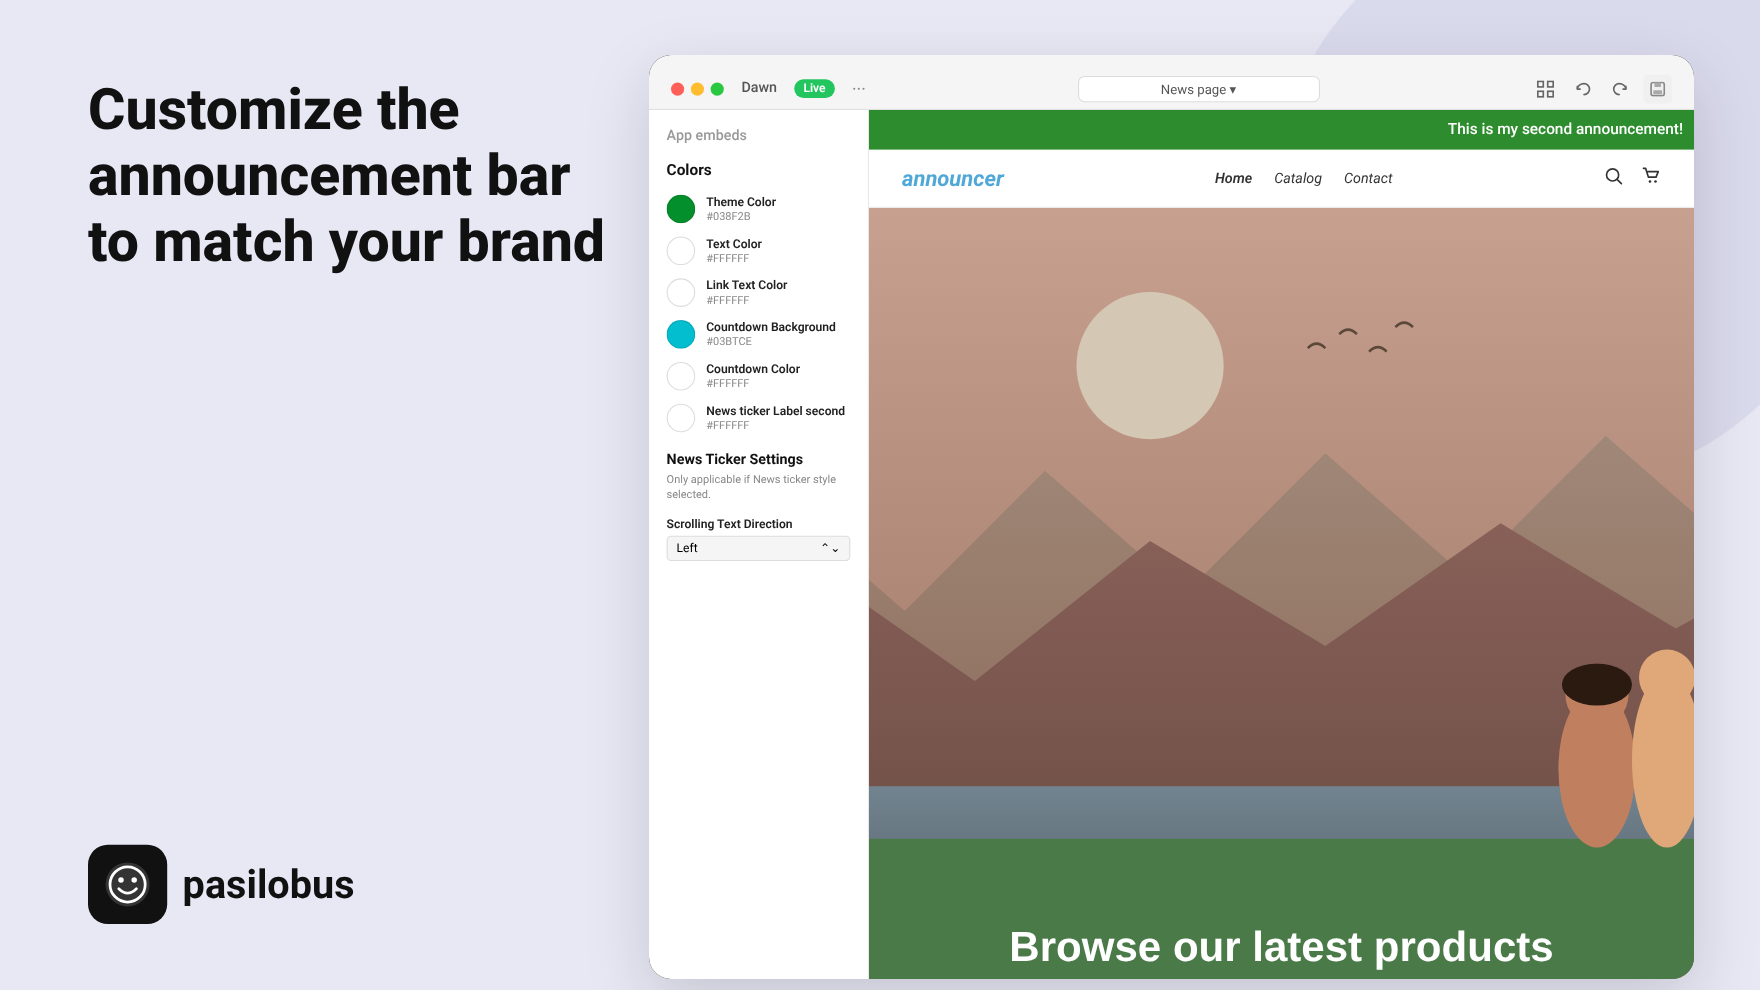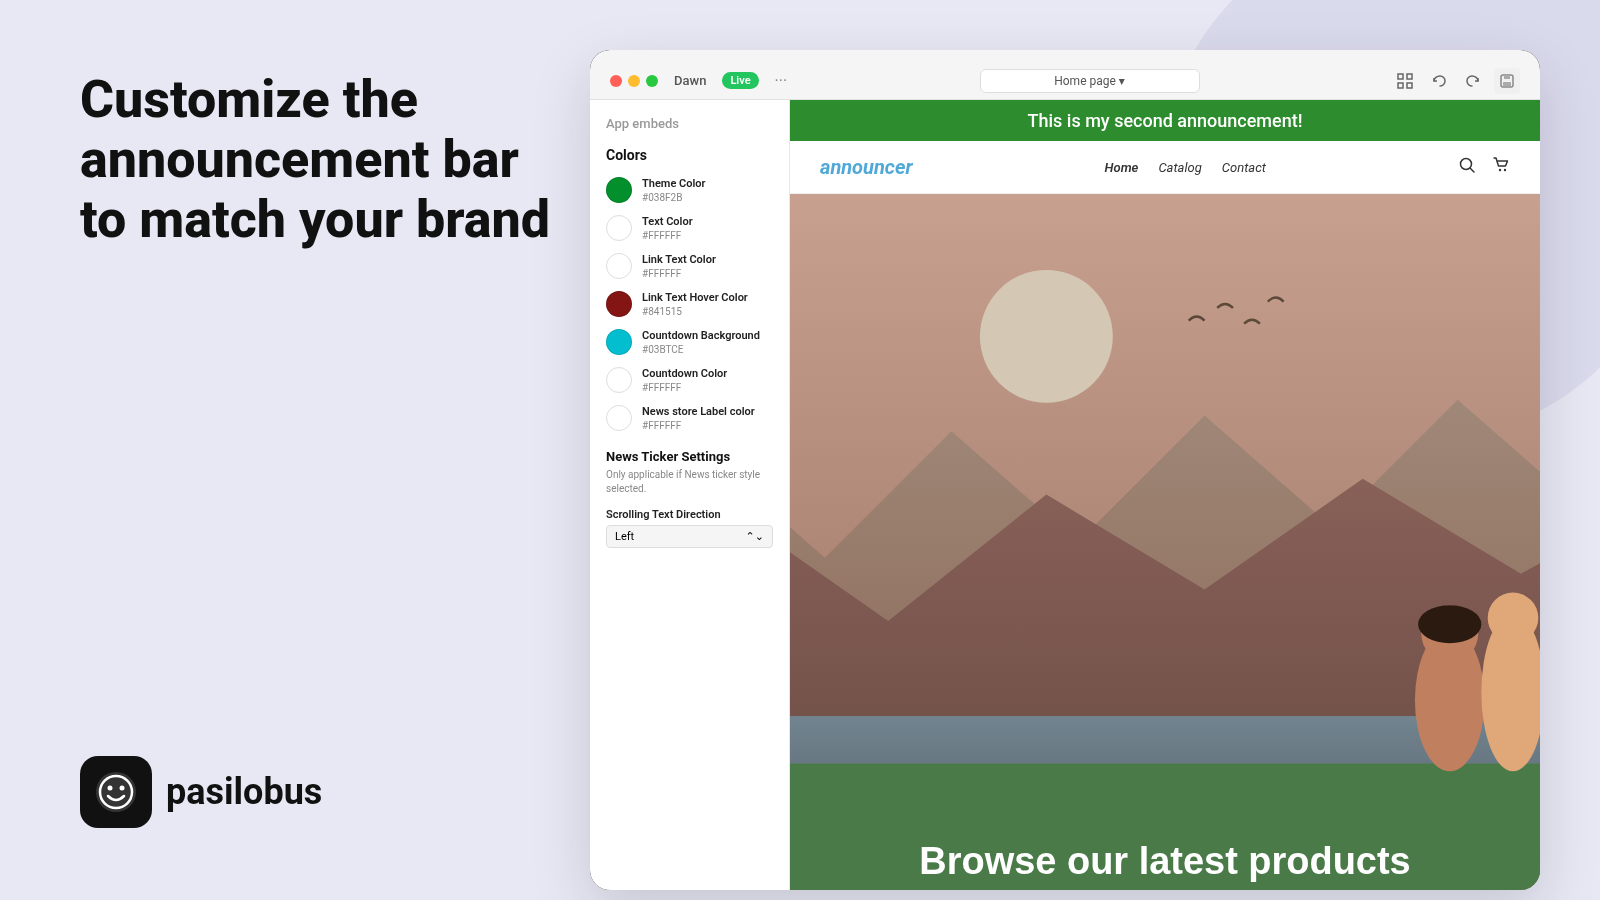--- a/index.html
+++ b/index.html
@@ -27,21 +27,21 @@
     }
 
     
     .page-content {
       position: relative;
       z-index: 1;
       display: flex;
       align-items: flex-start;
       width: 100%;
       height: 100%;
-      padding: 60px 60px 12px 80px;
+      padding: 60px 60px 0 80px;
       gap: 0;
     }
 
     
     .left-col {
       flex: 0 0 480px;
       display: flex;
       flex-direction: column;
       justify-content: space-between;
       height: 100%;
@@ -270,23 +270,23 @@
       flex: 1;
       background: #fff;
       overflow: hidden;
       display: flex;
       flex-direction: column;
     }
 
     .announcement-bar {
       background: #2d8c2d;
       color: #fff;
-      text-align: center;
+      text-align: right;
       padding: 10px;
-      font-size: 18px;
+      font-size: 14px;
       font-weight: 500;
     }
 
     .store-sub-bar {
       background: #fff;
       border-bottom: 1px solid #f0f0f0;
       text-align: center;
       padding: 6px;
       font-size: 12px;
       color: #555;
@@ -380,21 +380,21 @@
         <div class="browser-dots">
           <div class="dot dot-red"></div>
           <div class="dot dot-yellow"></div>
           <div class="dot dot-green"></div>
         </div>
         <span class="browser-theme-name">Dawn</span>
         <span class="live-badge">Live</span>
         <span class="browser-menu-dots">···</span>
 
         <div class="browser-address">
-          <span>Home page</span>
+          <span>News page</span>
           <span> ▾</span>
         </div>
 
         <div class="browser-nav-icons">
           <div class="nav-icon">
             <svg width="16" height="16" viewBox="0 0 16 16" fill="none">
               <rect x="1" y="1" width="5" height="5" stroke="#666" stroke-width="1.5" fill="none"></rect>
               <rect x="10" y="1" width="5" height="5" stroke="#666" stroke-width="1.5" fill="none"></rect>
               <rect x="1" y="10" width="5" height="5" stroke="#666" stroke-width="1.5" fill="none"></rect>
               <rect x="10" y="10" width="5" height="5" stroke="#666" stroke-width="1.5" fill="none"></rect>
@@ -446,27 +446,20 @@
           </div>
 
           <div class="color-row">
             <div class="color-swatch" style="background:#FFFFFF;border:1.5px solid #ddd;"></div>
             <div class="color-info">
               <span class="color-label">Link Text Color</span>
               <span class="color-hex">#FFFFFF</span>
             </div>
           </div>
 
-          <div class="color-row">
-            <div class="color-swatch" style="background:#841515;"></div>
-            <div class="color-info">
-              <span class="color-label">Link Text Hover Color</span>
-              <span class="color-hex">#841515</span>
-            </div>
-          </div>
 
           <div class="color-row">
             <div class="color-swatch" style="background:#03BECE;"></div>
             <div class="color-info">
               <span class="color-label">Countdown Background</span>
               <span class="color-hex">#03BTCE</span>
             </div>
           </div>
 
           <div class="color-row">
@@ -474,21 +467,21 @@
             <div class="color-info">
               <span class="color-label">Countdown Color</span>
               <span class="color-hex">#FFFFFF</span>
             </div>
           </div>
 
 
           <div class="color-row">
             <div class="color-swatch" style="background:#FFFFFF;border:1.5px solid #ddd;"></div>
             <div class="color-info">
-              <span class="color-label">News store Label color</span>
+              <span class="color-label">News ticker Label second</span>
               <span class="color-hex">#FFFFFF</span>
             </div>
           </div>
 
           <div class="settings-section">
             <div class="settings-title">News Ticker Settings</div>
             <div class="settings-desc">Only applicable if News ticker style selected.</div>
           </div>
 
           <div class="settings-row">

